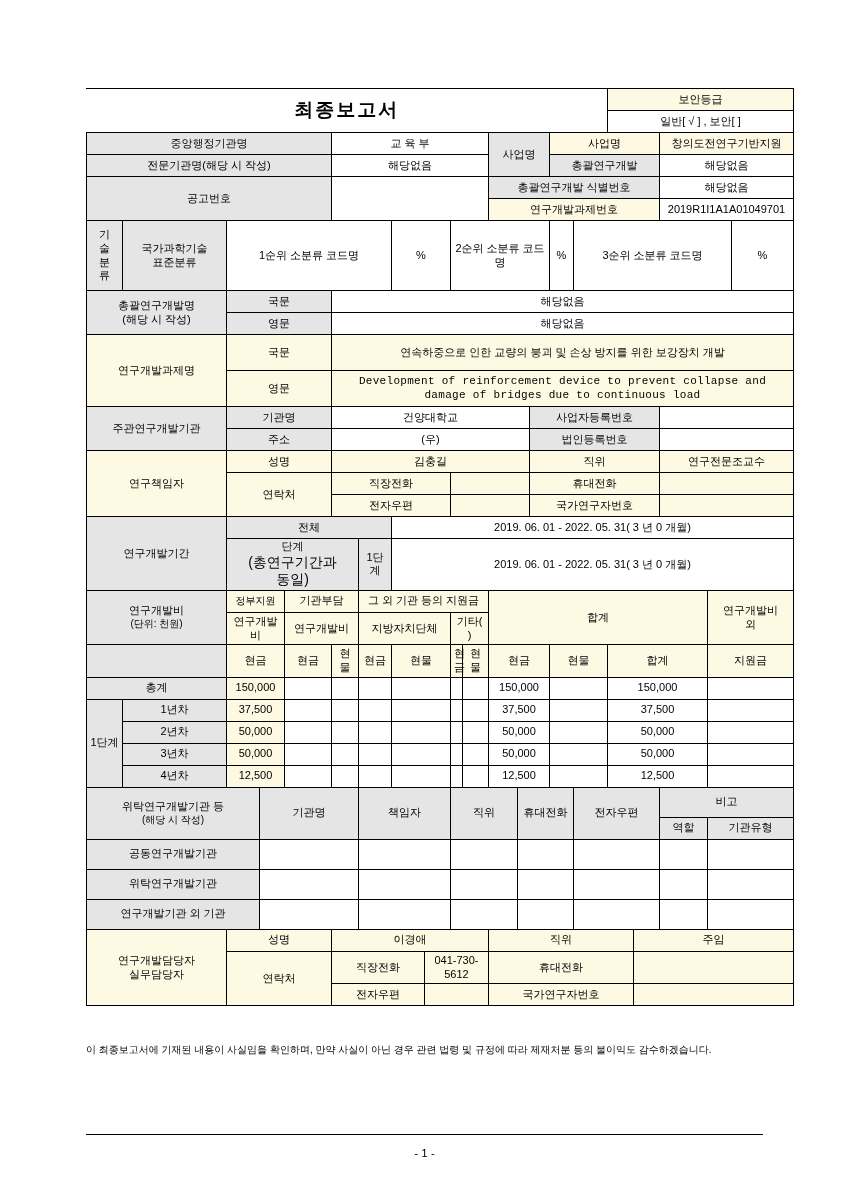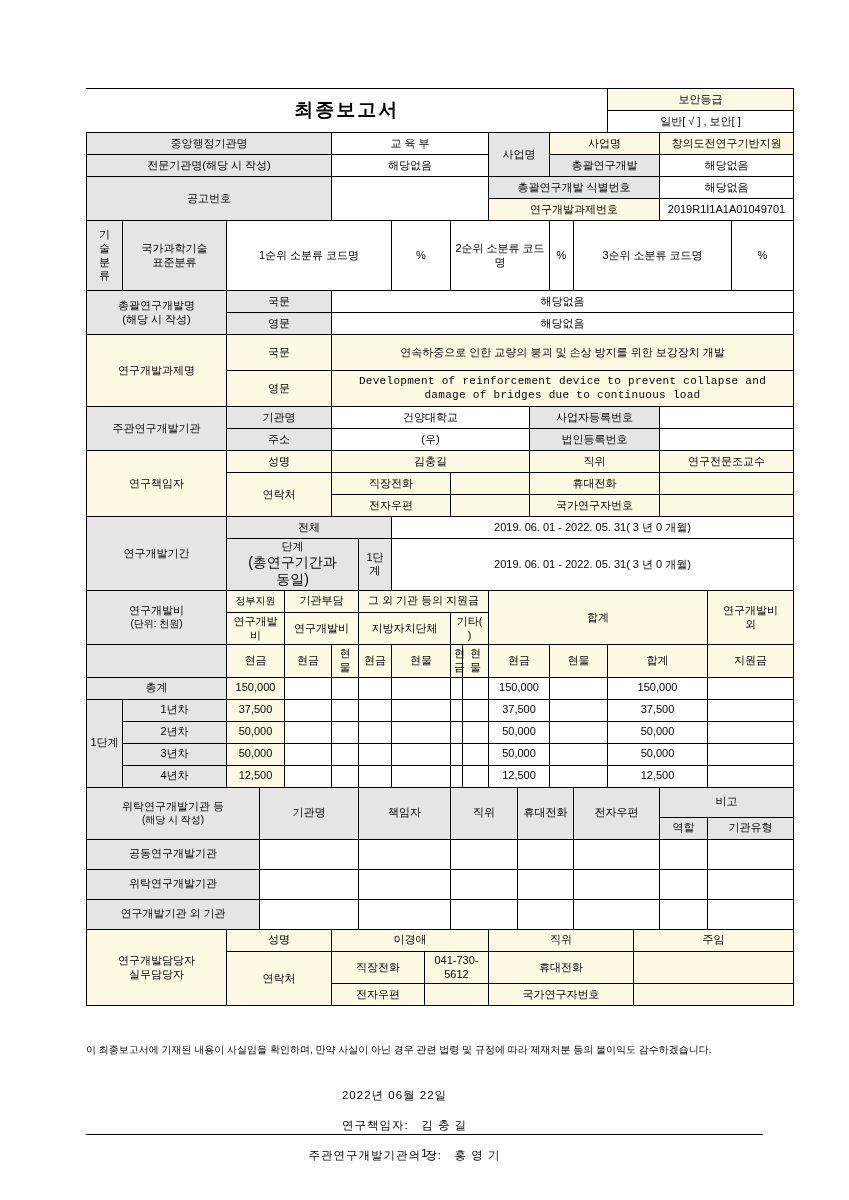--- a/index.html
+++ b/index.html
@@ -416,29 +416,16 @@
       <td colspan="3" class="yel">전자우편</td>
       <td colspan="3" class="yel"></td>
       <td colspan="6" class="yel">국가연구자번호</td>
       <td colspan="5" class="yel"></td>
     </tr>
   </tbody>
     </table>
 
   <div class="footer-text">이 최종보고서에 기재된 내용이 사실임을 확인하며, 만약 사실이 아닌 경우 관련 법령 및 규정에 따라 제재처분 등의 불이익도 감수하겠습니다.</div>
 
-  <div class="sign-block">
-    <div class="sign-date">2022년    06월    22일</div>
-    <div class="sign-row">
-      <span>연구책임자:</span>
-      <span>&nbsp;</span>
-      <span>김 충 길</span>
-    </div>
-    <div class="sign-row">
-      <span>주관연구개발기관의 장:</span>
-      <span>&nbsp;</span>
-      <span>홍 영 기</span>
-    </div>
-  </div>
 
 </div>
 
 <div class="pagefoot">- 1 -</div>
 
 </body></html>

